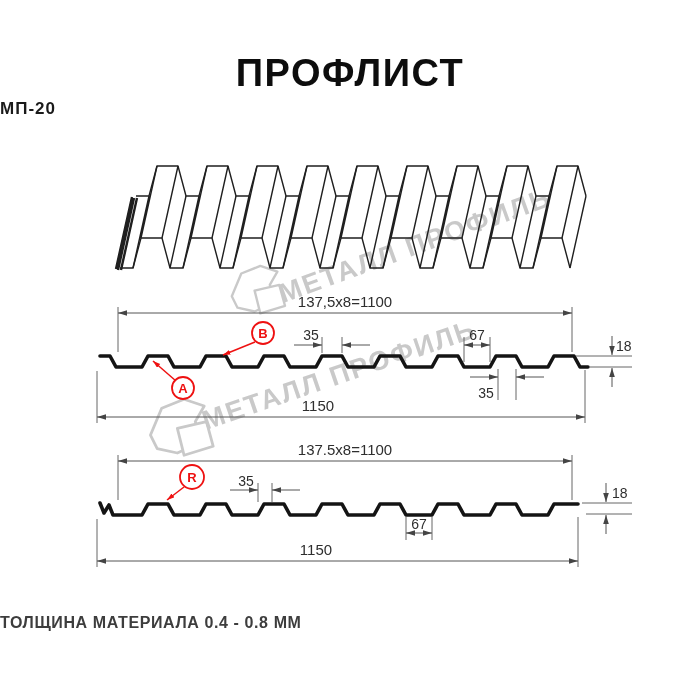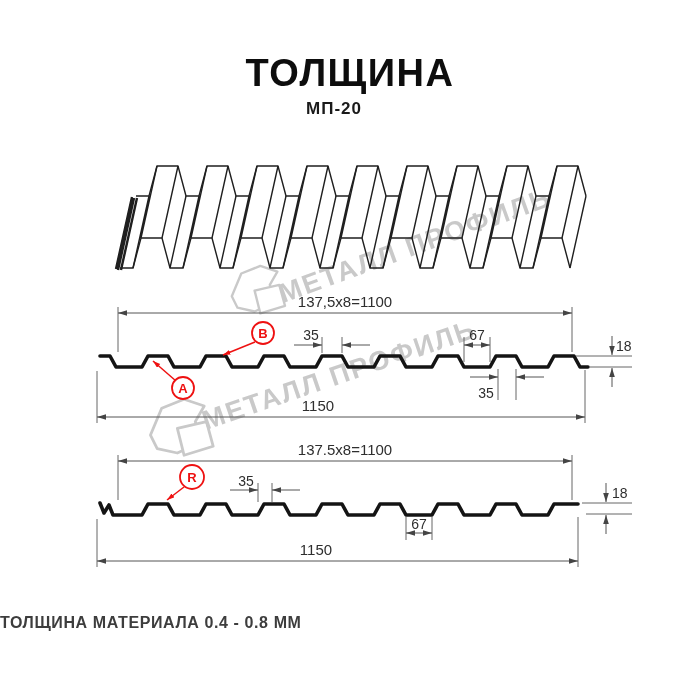--- a/index.html
+++ b/index.html
@@ -1,20 +1,20 @@
 <!DOCTYPE html>
 <html><head>
 <meta charset="utf-8">
 <style>
   html,body{margin:0;padding:0;background:#ffffff;}
   .page{position:relative;width:700px;height:700px;background:#fff;overflow:hidden;
         font-family:"Liberation Sans",sans-serif;}
   .page-title{position:absolute;top:52px;left:0;width:700px;text-align:center;
         font-size:38px;font-weight:800;letter-spacing:1.5px;color:#0d0d0d;z-index:2;}
-  .page-subtitle{position:absolute;top:99px;left:0;width:668px;text-align:center;
+  .page-subtitle{position:absolute;top:99px;left:0;width:668px;text-align:left;
         font-size:17px;font-weight:700;letter-spacing:1px;color:#1a1a1a;z-index:2;}
   .footer-note{position:absolute;top:614px;left:0;width:700px;text-align:left;
         font-size:16px;font-weight:700;letter-spacing:0.6px;color:#3d3d3d;z-index:2;}
   svg.draw{position:absolute;top:0;left:0;z-index:1;}
   svg text{font-family:"Liberation Sans",sans-serif;}
   .dimtxt{font-size:14px;fill:#2e2e2e;}
   .dimtxt-lg{font-size:15px;fill:#2e2e2e;}
   .dimline{stroke:#555;stroke-width:1;fill:none;}
   .extline{stroke:#666;stroke-width:1;fill:none;}
   .profline{stroke:#141414;stroke-width:3.6;fill:none;stroke-linejoin:round;stroke-linecap:round;}
@@ -25,21 +25,21 @@
   .redtxt{fill:#ee1111;font-weight:700;font-size:13px;text-anchor:middle;}
   .wmtext{fill:#c9c9c9;font-size:27px;font-weight:700;letter-spacing:2px;}
   .wmlogo{stroke:#c9c9c9;stroke-width:2.5;fill:none;stroke-linejoin:round;}
   .wmlogo-fill{stroke:#c9c9c9;stroke-width:2.5;fill:#ffffff;stroke-linejoin:round;}
 </style>
 </head>
 <body>
 
 <div class="page">
 
-  <div class="page-title">ТОЛЩИНА</div>
+  <div class="page-title">ПРОФЛИСТ</div>
   <div class="page-subtitle">МП-20</div>
   <div class="footer-note">ТОЛЩИНА МАТЕРИАЛА 0.4 - 0.8 ММ</div>
 
   <svg class="draw" width="700" height="700" viewBox="0 0 700 700">
     <defs>
       <marker id="arrE" orient="auto" markerUnits="userSpaceOnUse" markerWidth="11" markerHeight="7" refX="9" refY="2.8">
         <path d="M0 0 L9 2.8 L0 5.6 Z" fill="#444"></path>
       </marker>
       <marker id="arrS" orient="auto-start-reverse" markerUnits="userSpaceOnUse" markerWidth="11" markerHeight="7" refX="9" refY="2.8">
         <path d="M0 0 L9 2.8 L0 5.6 Z" fill="#444"></path>

